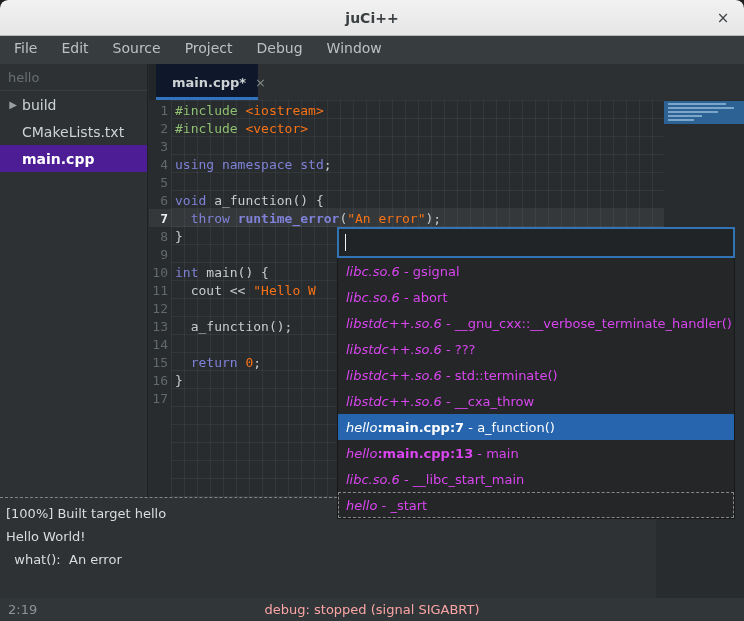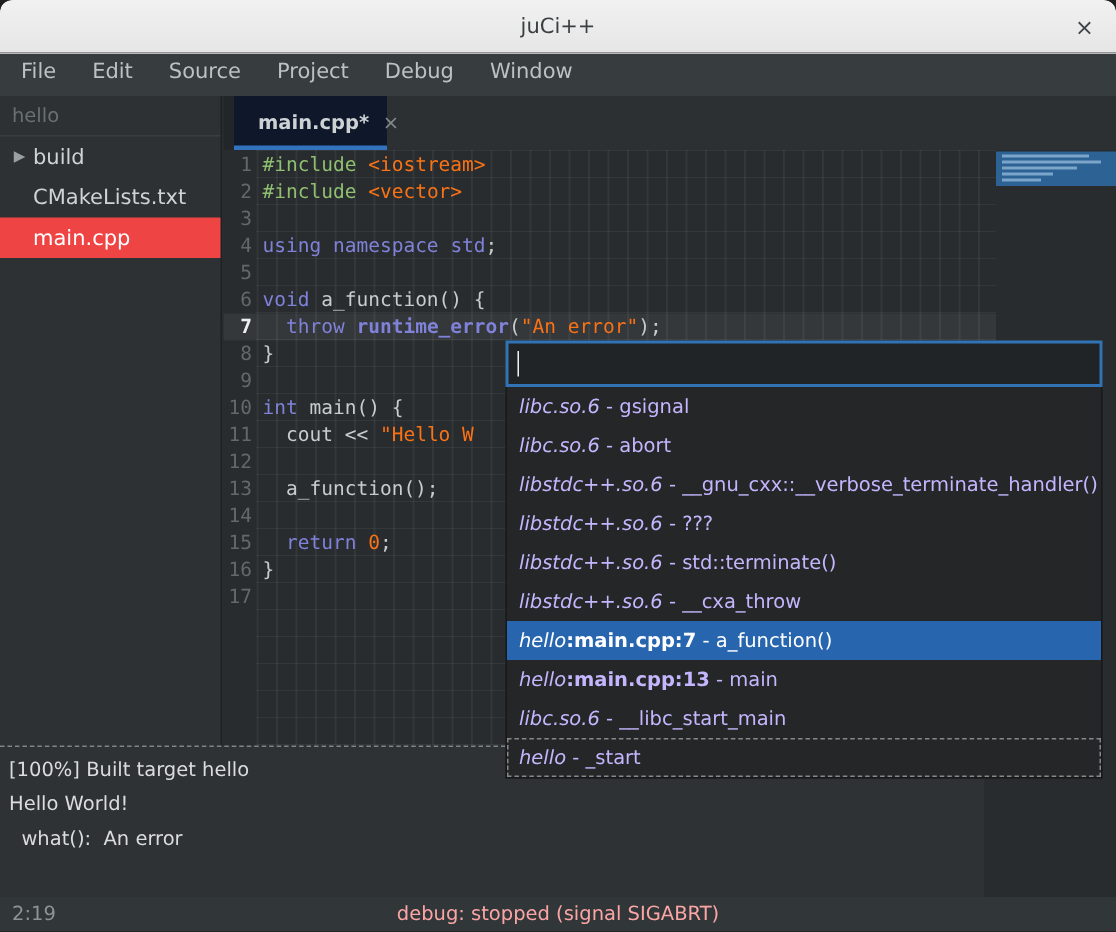--- a/index.html
+++ b/index.html
@@ -4,40 +4,40 @@
 <style>
   * { margin:0; padding:0; box-sizing:border-box; }
   html,body { width:744px; height:621px; background:#1e1e1e; font-family:"DejaVu Sans", sans-serif; }
   .window { position:relative; width:744px; height:621px; background:#292c2e;
             border-radius:8px 8px 0 0; overflow:hidden; }
 
   
   .titlebar { position:absolute; left:0; top:0; width:744px; height:36px;
               background:linear-gradient(#f1f1f1,#e6e6e6); border-bottom:1px solid #b9b9b9;
               border-radius:8px 8px 0 0; display:flex; align-items:center; justify-content:center; }
-  .titlebar .title { font-size:14px; font-weight:400; color:#3a3f41; }
+  .titlebar .title { font-size:14px; font-weight:700; color:#3a3f41; }
   .titlebar .close { position:absolute; right:10px; top:7px; width:22px; height:22px;
                      display:flex; align-items:center; justify-content:center;
                      color:#3f4446; font-size:15px; cursor:default; }
 
   
   .menubar { position:absolute; left:0; top:36px; width:744px; height:28px;
              background:#373c3e; display:flex; align-items:flex-start; padding-left:2px; }
   .menu-item { color:#bcc1c3; font-size:14px; padding:4px 12px; }
 
   
   .sidebar { position:absolute; left:0; top:64px; width:148px; height:433px;
              background:#2d3133; border-right:1px solid #1f2224; }
   .side-header { height:27px; line-height:27px; padding-left:8px; color:#697072;
                  font-size:13px; border-bottom:1px solid #383e40; }
   .tree-row { height:27px; display:flex; align-items:center; color:#ced3d5; font-size:14px; }
   .tree-row .expander { width:14px; margin-left:6px; color:#9aa0a2; font-size:10px; text-align:center; }
   .tree-row .spacer { width:14px; margin-left:6px; }
   .tree-row .lbl { padding-left:2px; }
-  .tree-row.selected { background:#ef4444; color:#ffffff; }
+  .tree-row.selected { background:#4c1d95; color:#ffffff;font-weight:bold; }
 
   
   .tabbar { position:absolute; left:149px; top:64px; width:595px; height:36px; background:#2c3032; }
   .tab-notch { position:absolute; left:0; top:0; width:7px; height:36px; background:#232628; }
   .tab { position:absolute; left:7px; top:0; width:102px; height:36px; background:#0f172a;
          display:flex; align-items:center; padding-left:16px; }
   .tab .tab-label { color:#cdd2d4; font-size:13px; font-weight:bold; }
   .tab .tab-close { color:#84898b; font-size:13px; margin-left:9px; }
   .tab .underline { position:absolute; left:0; bottom:0; width:102px; height:3px; background:#3273bf; }
 
@@ -63,21 +63,21 @@
   .tooltip-ov { position:absolute; left:515px; top:1px; width:80px; height:23px;
                 background:#2d6295; padding:2px 0 0 4px; overflow:hidden; }
   .tooltip-ov .tl { height:2px; margin-bottom:2px; background:rgba(190,220,245,0.55); }
 
   
   .popup { position:absolute; left:337px; top:227px; width:398px; z-index:50; }
   .pp-input { height:31px; background:#212426; border:2px solid #3173b5; position:relative; }
   .pp-cursor { position:absolute; left:6px; top:5px; width:1px; height:17px; background:#f2f2f2; }
   .pp-list { background:#242628; border:1px solid #17181a; border-top:none; }
   .pp-item { height:26px; display:flex; align-items:center; padding-left:8px;
-             color:#c4b5fd; font-size:13px; white-space:pre; }
+             color:#d946ef; font-size:13px; white-space:pre; }
   .pp-item .lib { font-style:italic; }
   .pp-item .loc { font-weight:bold; }
   .pp-item.selected { background:#2766ae; color:#ffffff; }
   .pp-item.focus-dashed { outline:1px dashed #85898a; outline-offset:-1px; }
 
   
   .output { position:absolute; left:0; top:497px; width:656px; height:101px; background:#2e3234;
             border-top:1px dashed #7f8485; padding:4px 0 0 6px; }
   .out-line { color:#dadcdd; font-size:13px; line-height:23px; white-space:pre; }
 

